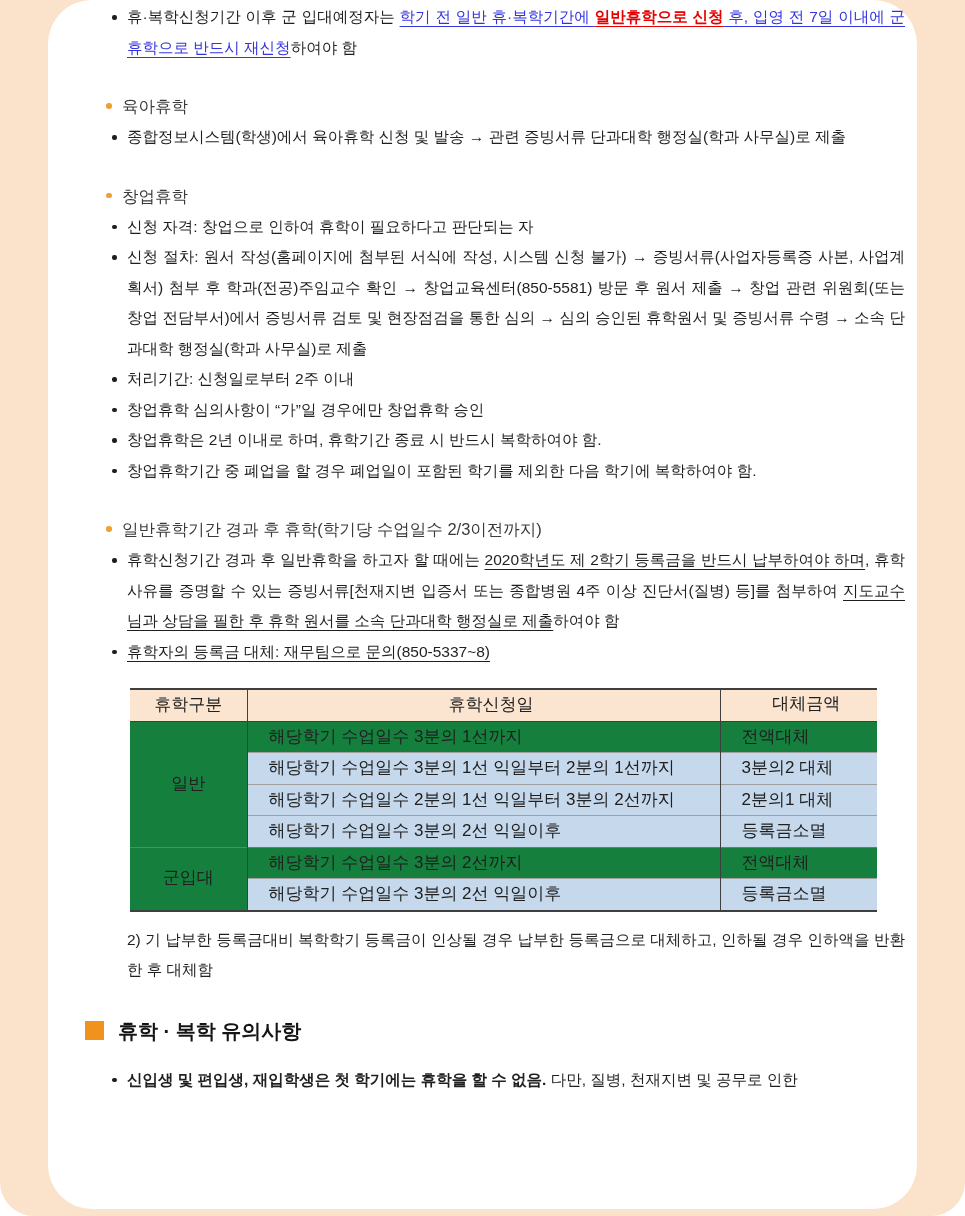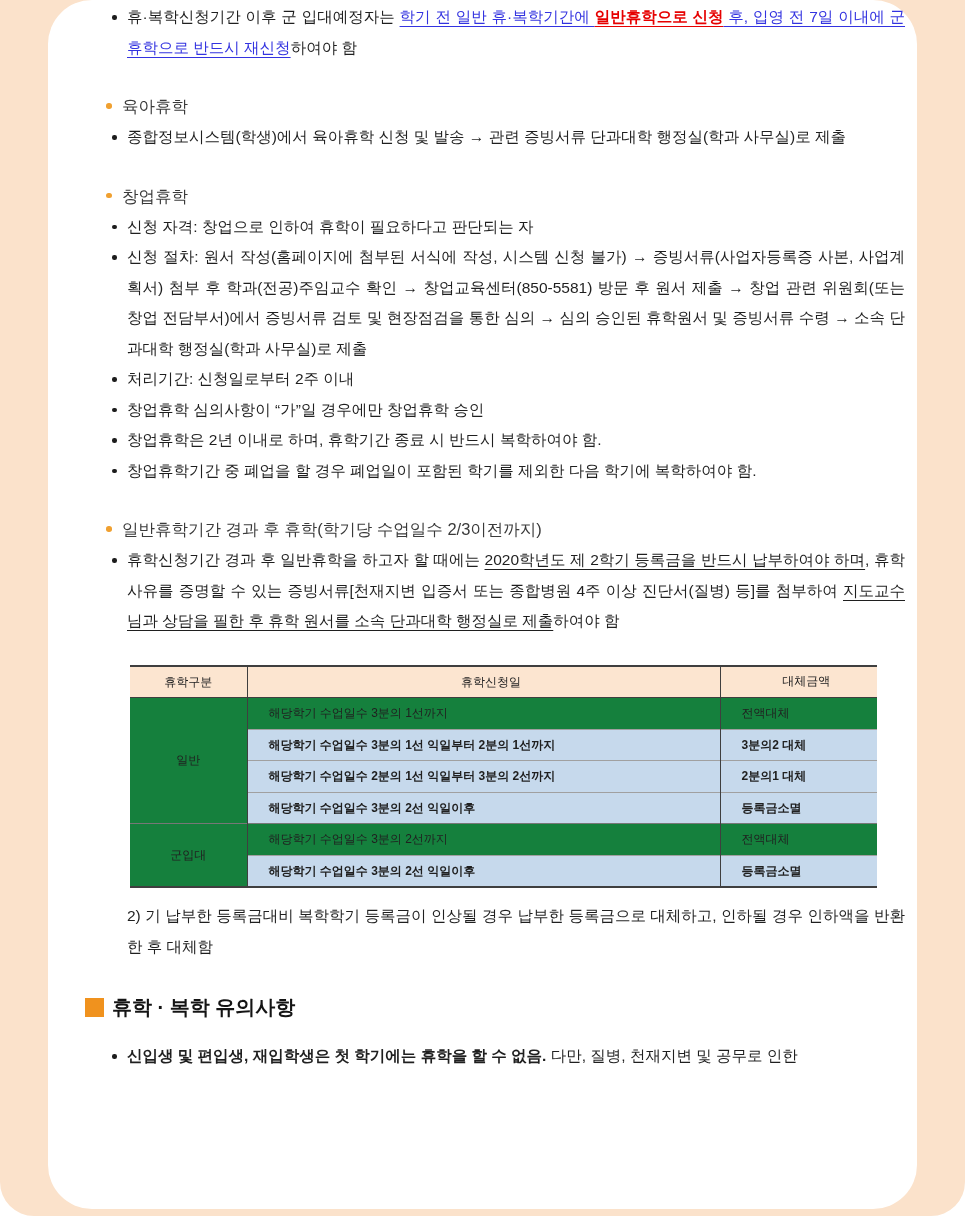--- a/index.html
+++ b/index.html
@@ -31,32 +31,32 @@
   .li.blue-dot::before{background:var(--blue);}
   .para{padding-left:22px;}
   .sec-head{position:relative;padding-left:17px;font-size:16.5px;line-height:32px;color:#3a3a3a;}
   .sec-head::before{content:"";position:absolute;left:1px;top:13px;width:5.5px;height:5.5px;background:#f0a030;border-radius:50%;}
   .mt-first{margin-top:2px;}
   .mt-sec{margin-top:27px;}
   .u{text-decoration:underline;text-underline-offset:4px;}
   .b{font-weight:bold;}
   .blue{color:var(--blue);}
   .red{color:var(--red-strong);font-weight:bold;}
-  .tbl{border-collapse:collapse;margin:28px 0 0 25px;width:747px;font-size:12px;color:#202020;
+  .tbl{border-collapse:collapse;margin:21px 0 0 25px;width:747px;font-size:17px;color:#202020;
        border-top:2px solid var(--line-dark);border-bottom:2px solid var(--line-dark);}
   .tbl th{background:var(--hdr);font-weight:normal;height:30px;border-bottom:1px solid var(--line-dark);text-align:center;padding:0 6px;}
   .tbl td{height:29px;border-top:1px solid var(--line-gray);padding:0 8px;background:#15803d;}
   .tbl .vd{border-left:1px solid var(--line-dark);padding-left:21px;}
   .tbl .group{text-align:center;padding:2px 4px;}
-  .tbl tr.hl td.vd{background:var(--hl);font-weight:bold;}
+  .tbl tr.hl td.vd{background:var(--hl);}
   .tbl tr.grp-split td{border-top:1px solid #777;}
   .tbl .c1{width:117px;}
   .tbl .c2{width:473px;}
   .tbl .c3{width:157px;font-family:Liberation Mono, monospace;}
-  .big-head{display:flex;align-items:center;gap:8px;margin-top:28px;margin-left:-20px;
+  .big-head{display:flex;align-items:center;gap:14px;margin-top:28px;margin-left:-20px;
             font-size:20px;line-height:34px;font-weight:bold;color:#141414;}
   .sq{width:19px;height:19px;background:var(--orange);flex:0 0 auto;}
   .footer-item{margin-top:17px;}
 </style>
 </head>
 <body>
 
 <div class="frame">
   <div class="sheet">
     <div class="content body-text">
@@ -77,20 +77,23 @@
       <div class="li just">창업휴학 심의사항이 “가”일 경우에만 창업휴학 승인</div>
       <div class="li just">창업휴학은 2년 이내로 하며, 휴학기간 종료 시 반드시 복학하여야 함.</div>
       <div class="li just">창업휴학기간 중 폐업을 할 경우 폐업일이 포함된 학기를 제외한 다음 학기에 복학하여야 함.</div>
 
       <div class="sec-head mt-sec">일반휴학기간 경과 후 휴학(학기당 수업일수 2/3이전까지)</div>
 
       <div class="li just">
         <span>휴학신청기간 경과 후 일반휴학을 하고자 할 때에는 </span><span class="u">2020학년도 제 2학기 등록금을 반드시 납부하여야 하며</span><span>, 휴학 사유를 증명할 수 있는 증빙서류[천재지변 입증서 또는 종합병원 4주 이상 진단서(질병) 등]를 첨부하여 </span><span class="u">지도교수님과 상담을 필한 후 휴학 원서를 소속 단과대학 행정실로 제출</span><span>하여야 함</span>
       </div>
 
+      <div class="li just">
+        <span class="u">휴학자의 등록금 대체: 재무팀으로 문의(850-5337~8)</span>
+      </div>
 
 
       <table class="tbl">
         <thead>
           <tr>
             <th class="c1">휴학구분</th>
             <th class="c2 vd">휴학신청일</th>
             <th class="c3 vd">대체금액</th>
           </tr>
         </thead>

